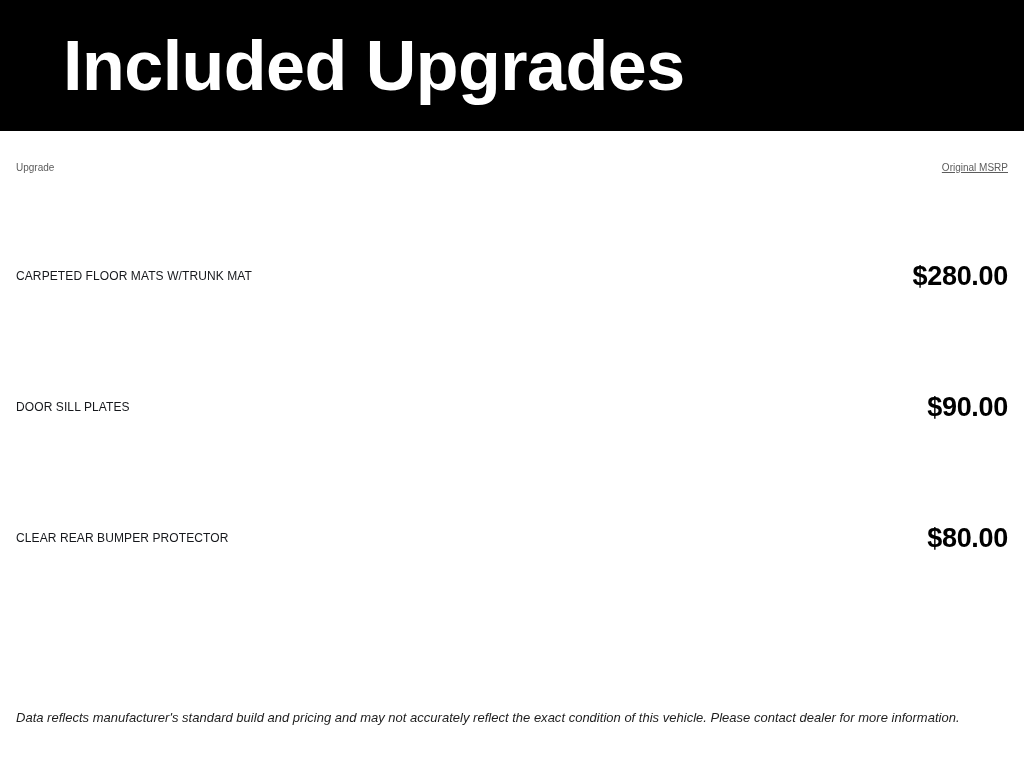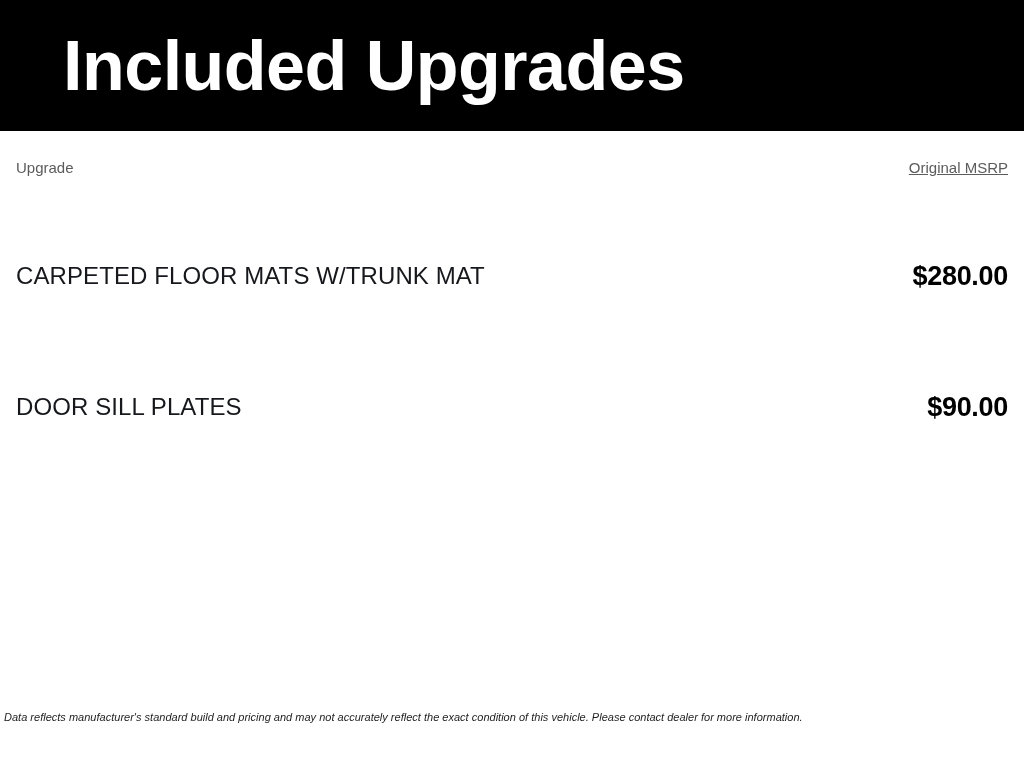--- a/index.html
+++ b/index.html
@@ -59,21 +59,21 @@
   }
 
   .col-headers {
     display: flex;
     justify-content: space-between;
     align-items: baseline;
     padding-top: 28px;
   }
   .col-head {
     color: #5c5c5c;
-    font-size: 15px;
+    font-size: 10px;
     font-weight: 400;
     line-height: 18px;
     white-space: nowrap;
   }
   .col-head.right {
     text-align: right;
     text-decoration: underline;
   }
 
   .rows {
@@ -84,21 +84,21 @@
     justify-content: space-between;
     align-items: baseline;
     height: 131px;
     box-sizing: border-box;
   }
   .upgrade-row:first-child {
     height: 114px;
   }
   .upgrade-row .label {
     color: #16181c;
-    font-size: 24px;
+    font-size: 12px;
     font-weight: 400;
     line-height: 22px;
     letter-spacing: 0.1px;
     text-transform: uppercase;
     white-space: nowrap;
     align-self: flex-end;
     padding-bottom: 4px;
   }
   .upgrade-row .price {
     color: #000000;
@@ -107,25 +107,25 @@
     line-height: 30px;
     letter-spacing: -0.3px;
     white-space: nowrap;
     text-align: right;
     align-self: flex-end;
   }
 
   
   .disclaimer {
     position: absolute;
-    left: 4px;
+    left: 16px;
     right: 16px;
     top: 710px;
     color: #1d1d1d;
-    font-size: 11px;
+    font-size: 13px;
     font-style: italic;
     font-weight: 400;
     line-height: 15px;
     letter-spacing: 0.01px;
   }
 </style>
 </head>
 <body>
 
 <div class="page">
@@ -147,19 +147,23 @@
         <div class="label">CARPETED FLOOR MATS W/TRUNK MAT</div>
         <div class="price">$280.00</div>
       </div>
 
 
       <div class="upgrade-row">
         <div class="label">DOOR SILL PLATES</div>
         <div class="price">$90.00</div>
       </div>
 
+      <div class="upgrade-row">
+        <div class="label">CLEAR REAR BUMPER PROTECTOR</div>
+        <div class="price">$80.00</div>
+      </div>
 
     </div>
   </div>
 
   <div class="disclaimer">Data reflects manufacturer's standard build and pricing and may not accurately reflect the exact condition of this vehicle. Please contact dealer for more information.</div>
 
 </div>
 
 </body></html>

